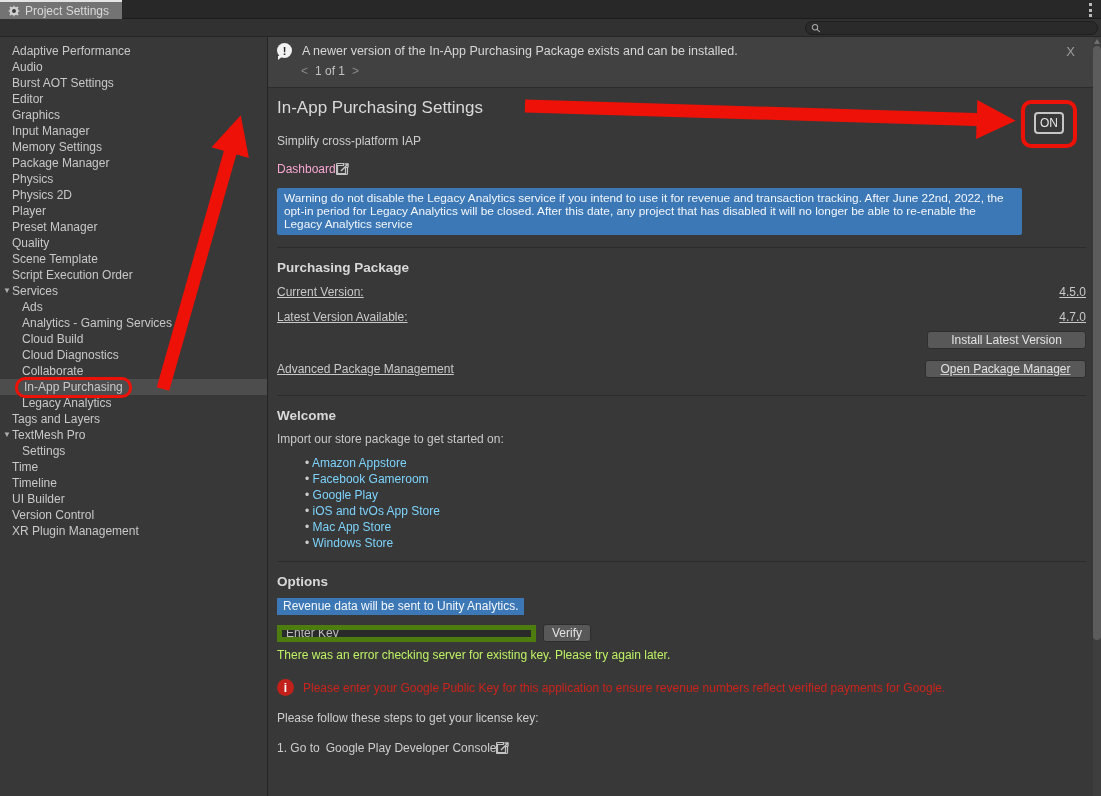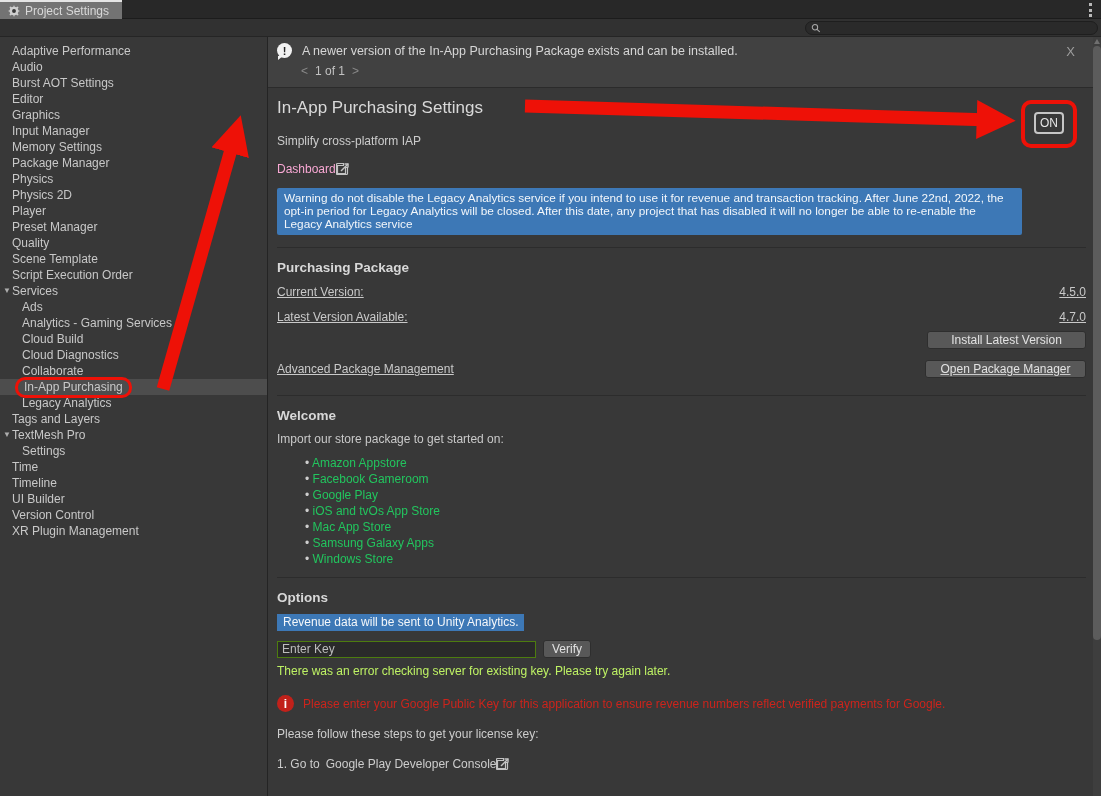--- a/index.html
+++ b/index.html
@@ -67,28 +67,28 @@
     background:#585858; border:1px solid #2e2e2e; border-radius:3px; color:#e2e2e2;
     font-size:12px; font-family:inherit; height:18px; padding:0 10px; cursor:pointer;
   }
   .btn-row { display:flex; justify-content:flex-end; margin-top:6px; }
   .pk .install { width:159px; }
   .pk .openpm { width:161px; }
 
   .welcome { margin-top:12px; }
   .welcome .intro { margin-top:9px; color:#c9c9c9; }
   .stores { list-style:none; margin-top:10px; }
-  .stores li { margin-left:28px; height:16px; color:#22c55e; }
+  .stores li { margin-left:28px; height:16px; color:#7dd3fc; }
   .stores li::before { content:"• "; color:#cdcdcd; }
 
   .options { margin-top:12px; }
   .an-note { display:inline-block; margin-top:9px; background:#3d78b6; color:#f4f7fa; padding:1px 6px 2px 6px; font-size:12px; }
   .key-row { margin-top:9px; display:flex; align-items:center; gap:7px; }
   .key-input {
-    width:259px; height:17px; background:#2a2a2a; border:1px solid #4d7c0f; color:#cfcfcf;
+    width:259px; height:17px; background:#2a2a2a; border:5px solid #4d7c0f; color:#cfcfcf;
     font-size:12px; padding:0 4px; font-family:inherit; outline:none;
   }
   .key-input::placeholder { color:#bdbdbd; opacity:1; }
   .verify { width:48px; padding:0; }
   .err-text { margin-top:6px; color:#bef264; }
   .gkey-row { margin-top:17px; display:flex; align-items:center; gap:9px; }
   .info-i { width:17px; height:17px; border-radius:50%; background:#c1211a; color:#fff; font-weight:bold; font-size:12px; display:flex; align-items:center; justify-content:center; flex:0 0 auto; }
   .gkey-text { color:#cc241c; }
   .steps-intro { margin-top:15px; color:#cdcdcd; }
   .step1 { margin-top:16px; display:flex; align-items:center; gap:6px; color:#cdcdcd; }
@@ -296,21 +296,20 @@
 
       <div class="welcome">
         <div class="section-h">Welcome</div>
         <div class="intro">Import our store package to get started on:</div>
         <ul class="stores" id="stores-list">
             <li>Amazon Appstore</li>
             <li>Facebook Gameroom</li>
             <li>Google Play</li>
             <li>iOS and tvOs App Store</li>
             <li>Mac App Store</li>
-            <li>Samsung Galaxy Apps</li>
             <li>Windows Store</li>
           </ul>
       </div>
       <div class="divider" style="margin-top:9px;"></div>
 
       <div class="options">
         <div class="section-h">Options</div>
         <div><span class="an-note">Revenue data will be sent to Unity Analytics.</span></div>
         <div class="key-row">
           <input class="key-input" type="text" placeholder="Enter Key" style="">

